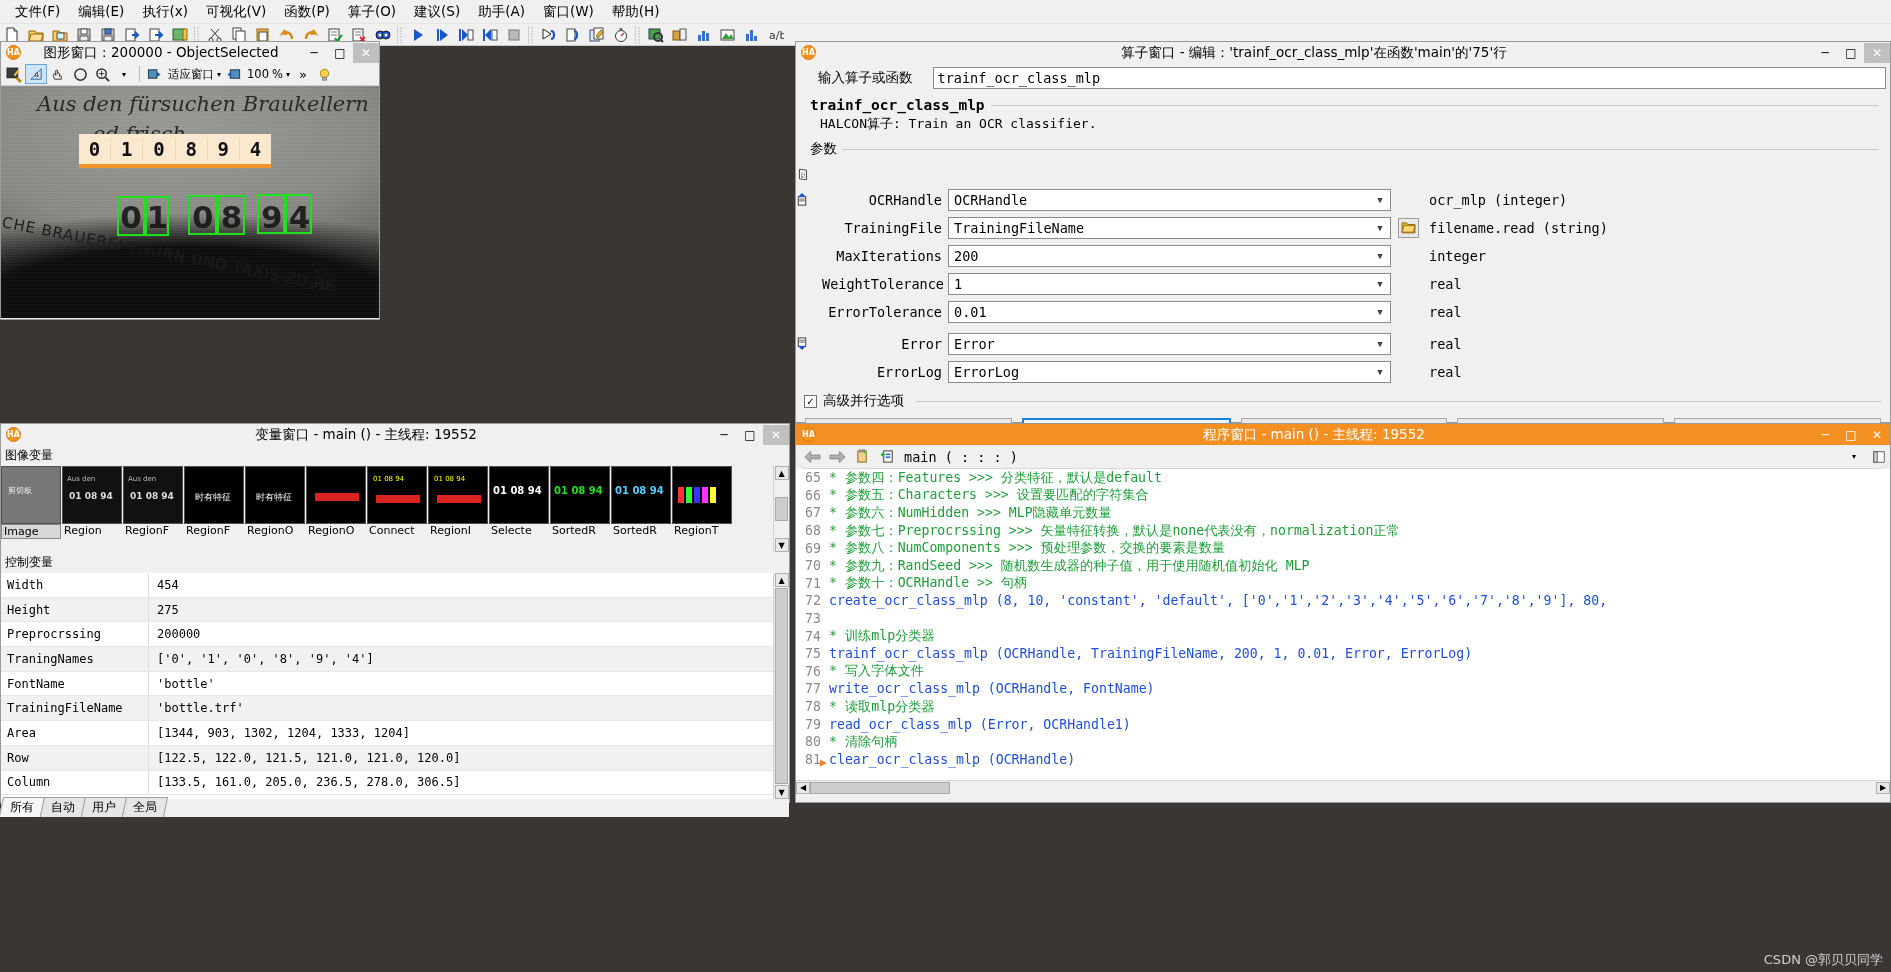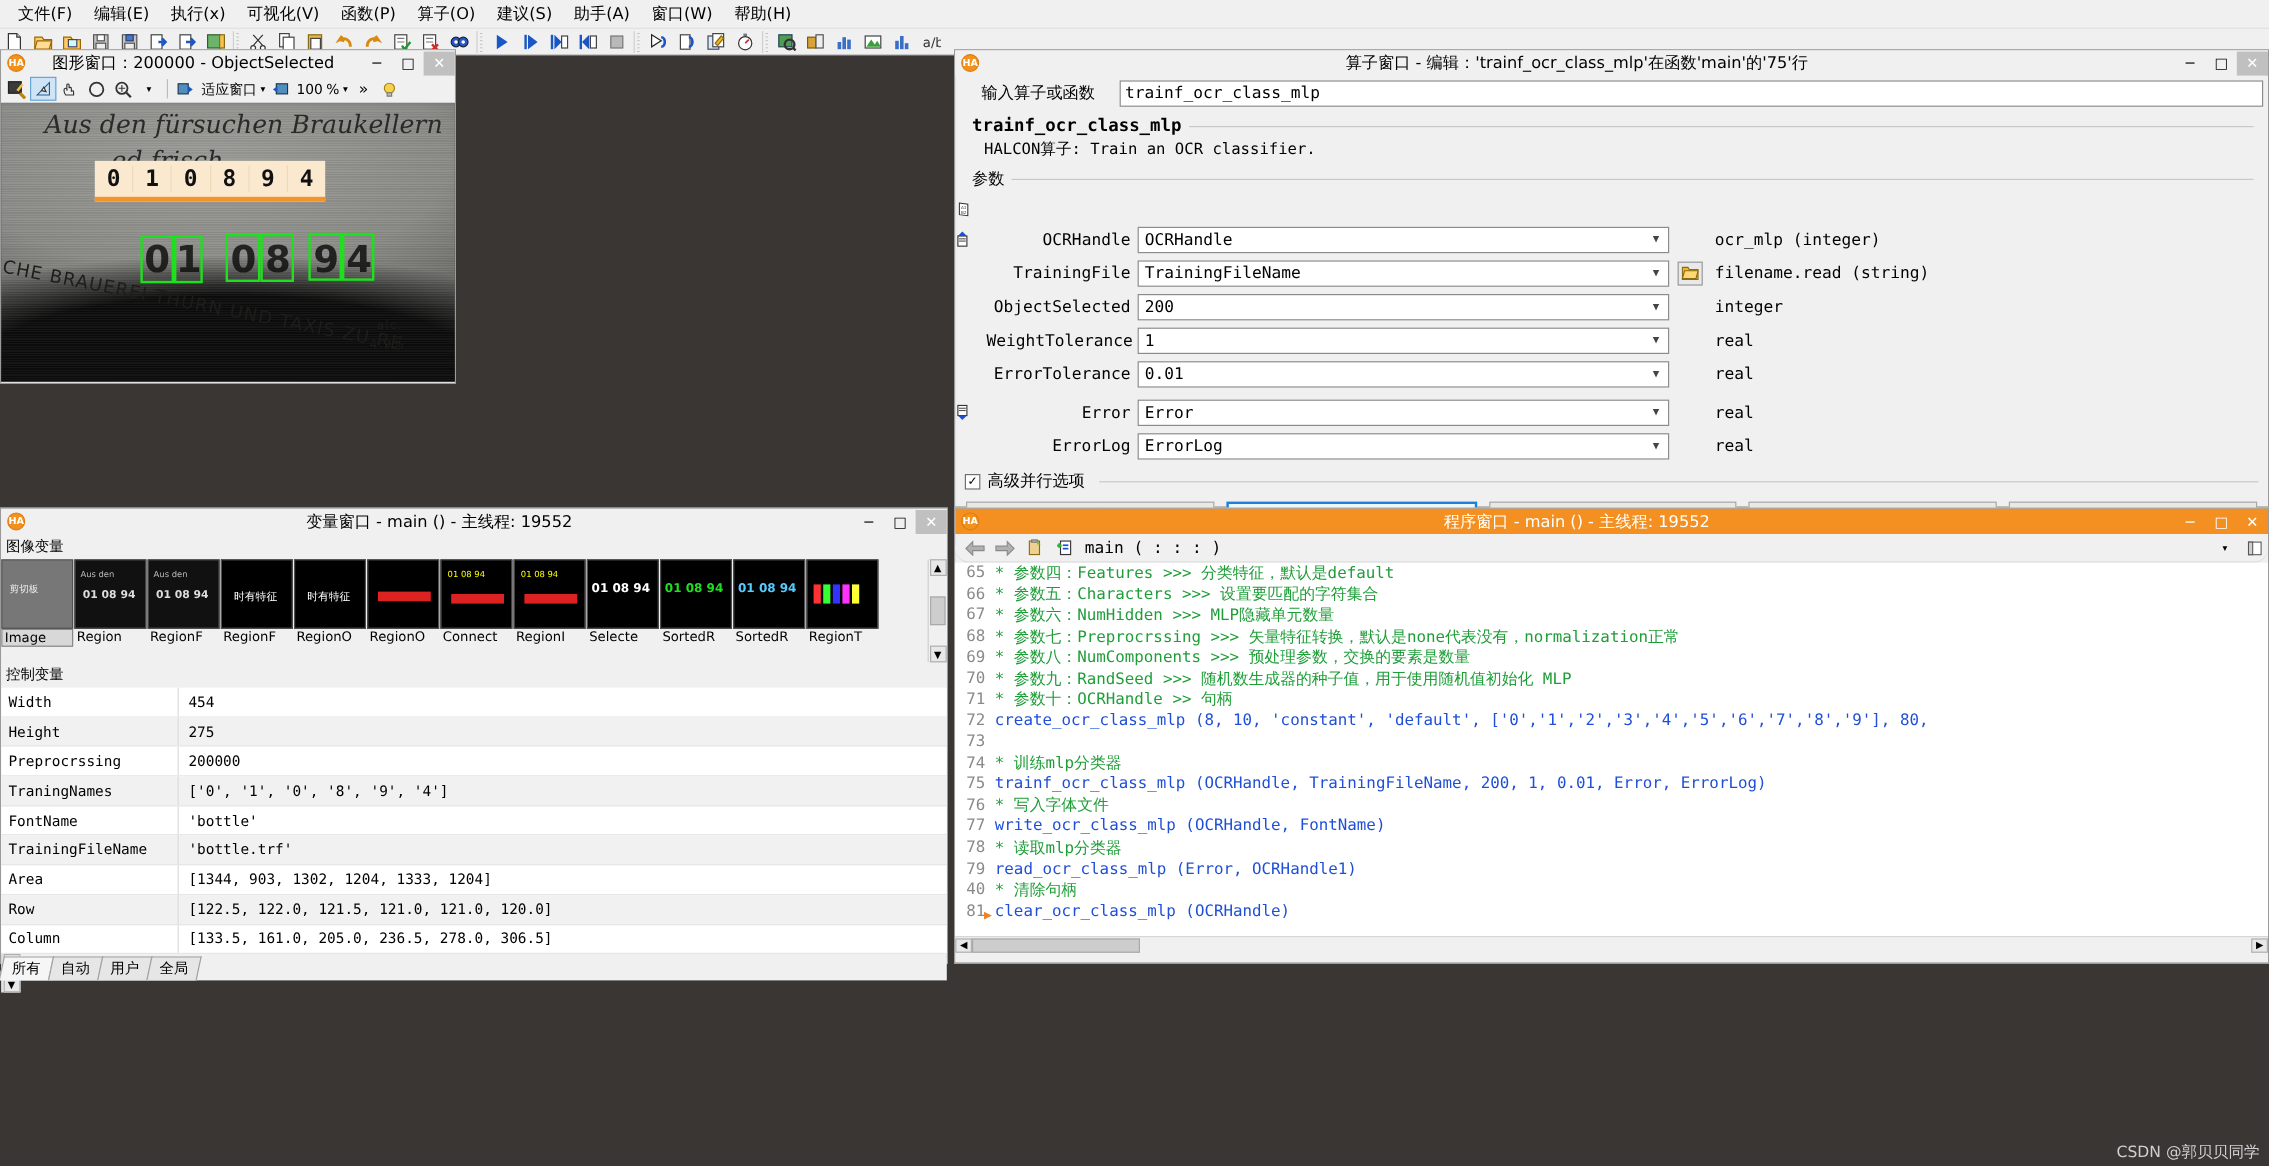--- a/index.html
+++ b/index.html
@@ -635,21 +635,21 @@
       </div>
       <div class="vscroll">
         <div class="vs-arrow">▲</div>
         <div class="vs-thumb" style="height:24px;"></div>
         <div class="vs-arrow">▼</div>
       </div>
     </div>
 
     <div class="sect-label">控制变量</div>
 
-    <div style="display:flex; height:226px;flex-direction:column;">
+    <div style="display:flex; height:226px;">
       <div class="var-table" style="flex:1;">
         <div class="vrow">
           <div class="vname">Width</div>
           <div class="vval">454</div>
           </div>
         <div class="vrow">
           <div class="vname">Height</div>
           <div class="vval">275</div>
           </div>
         <div class="vrow">
@@ -764,21 +764,21 @@
           <svg width="15" height="13" viewBox="0 0 16 14">
               <path d="M1 2h5l1.2 1.8H15v9H1z" fill="#f0b429" stroke="#8a6a12"></path>
               <path d="M3 5h12l-1.8 7H1z" fill="#ffd875" stroke="#8a6a12"></path>
             </svg>
         </div>
         <div class="ptype">filename.read (string)</div>
       </div>
 
       <div class="prow">
         <div class="pico"></div>
-        <div class="plabel">ObjectSelected</div>
+        <div class="plabel">MaxIterations</div>
         <div class="pcombo">
           <span class="val">200</span>
           <span class="arr">▼</span>
         </div>
         <div style="width:28px;"></div>
         <div class="ptype">integer</div>
       </div>
 
       <div class="prow">
         <div class="pico"></div>
@@ -952,21 +952,21 @@
         </div>
       <div class="cline">
           <div class="lnum">78</div>
           <div class="ctext cm">* 读取mlp分类器</div>
         </div>
       <div class="cline">
           <div class="lnum">79</div>
           <div class="ctext kw">read_ocr_class_mlp (Error, OCRHandle1)</div>
         </div>
       <div class="cline">
-          <div class="lnum">40</div>
+          <div class="lnum">80</div>
           <div class="ctext cm">* 清除句柄</div>
         </div>
       <div class="cline">
           <div class="lnum">81</div>
           <div class="ctext kw">clear_ocr_class_mlp (OCRHandle)</div>
         </div>
       <div class="marker" style="top:287px;">▶</div>
     </div>
 
     <div class="hscroll">

